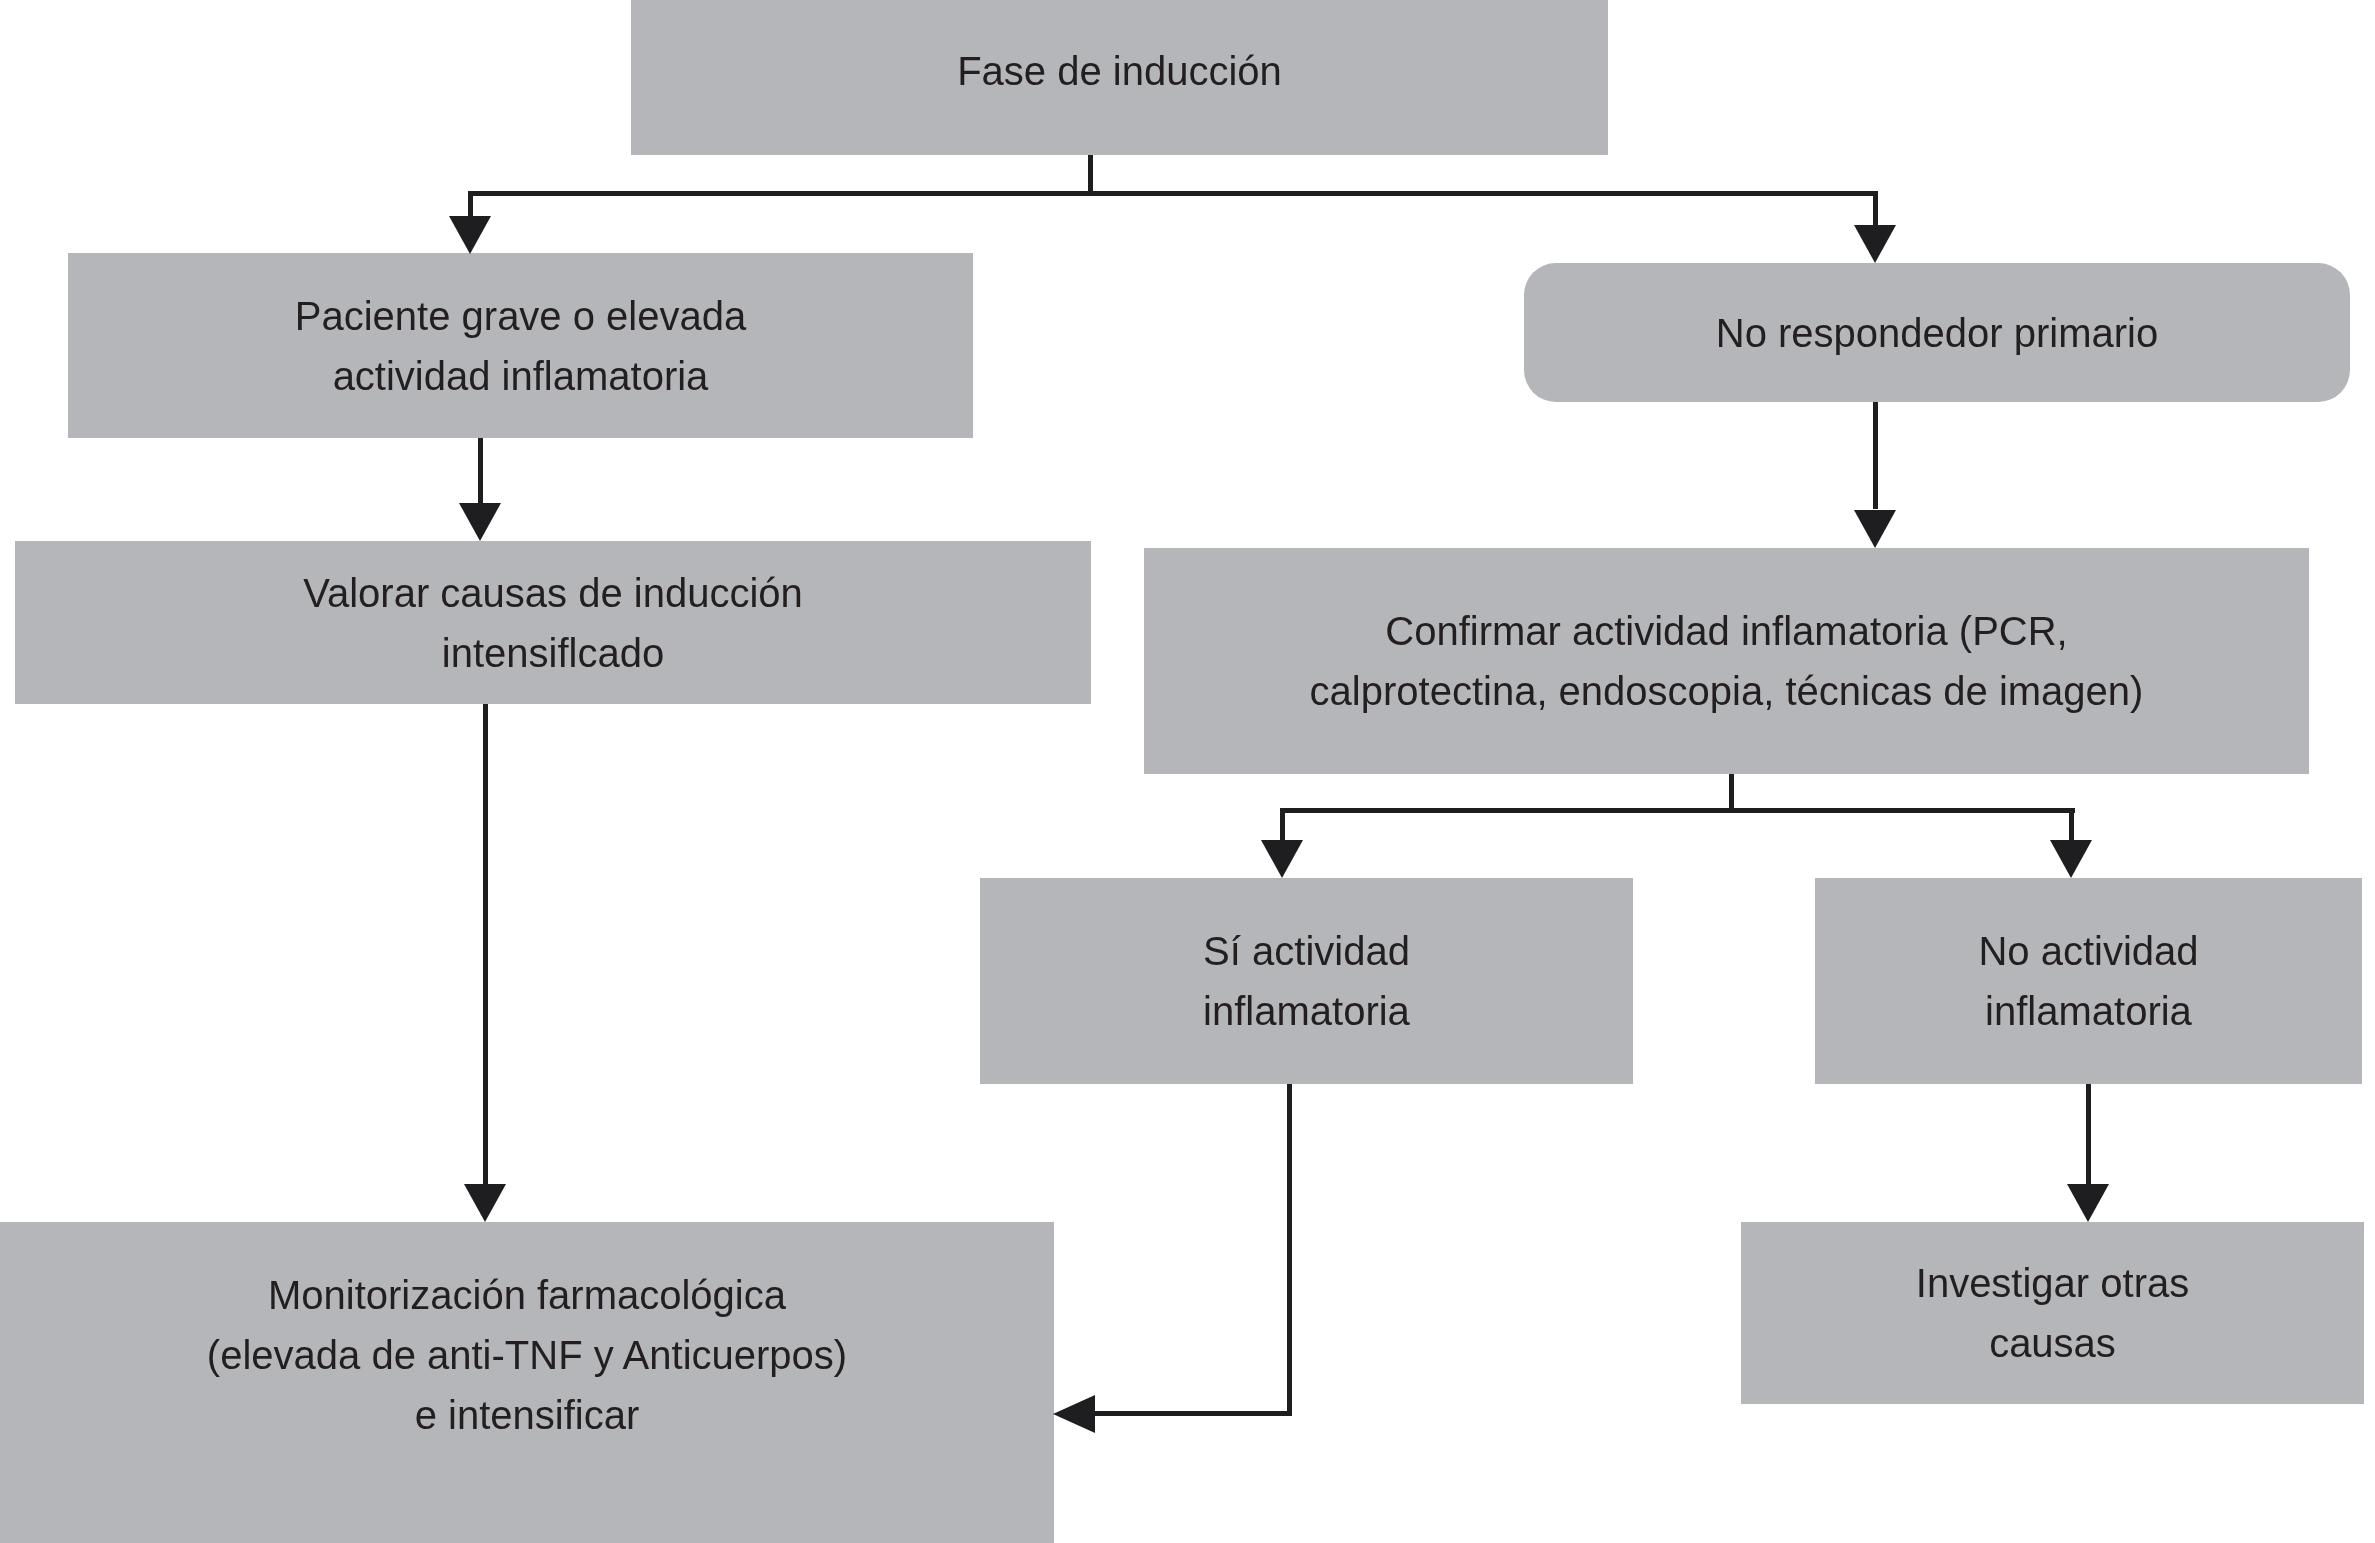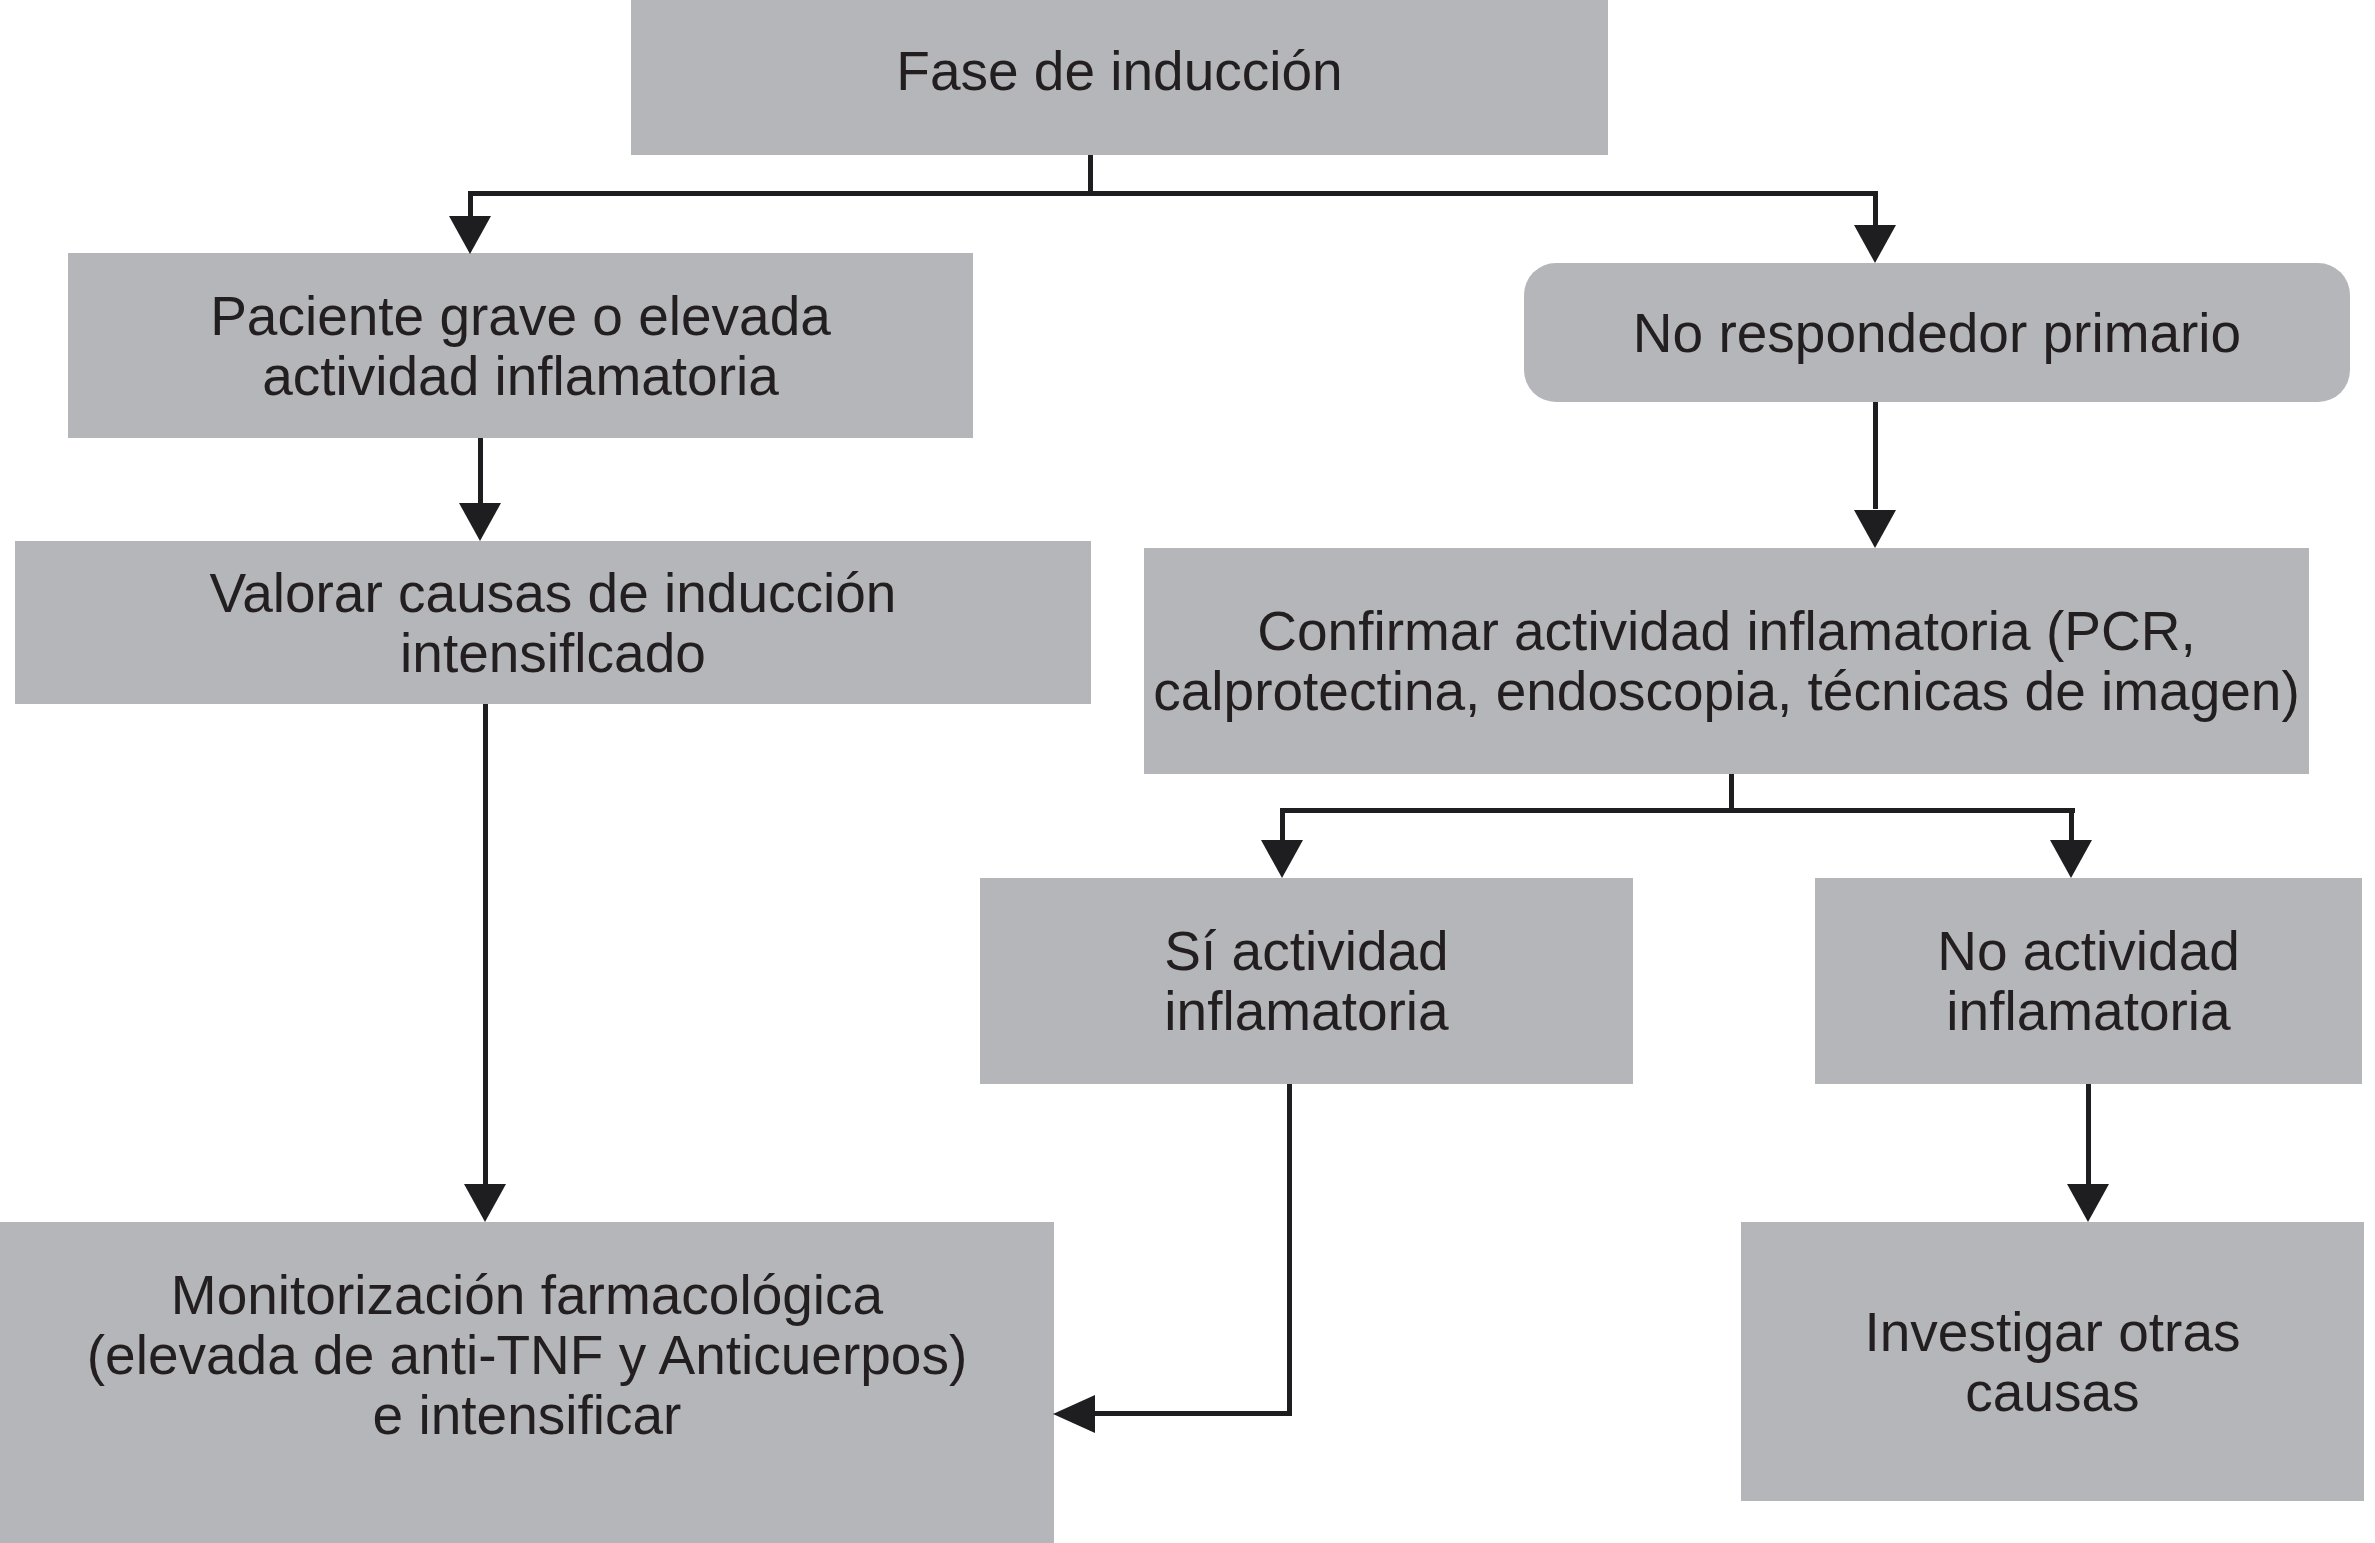--- a/index.html
+++ b/index.html
@@ -16,21 +16,21 @@
   }
   .canvas{
     position:relative;width:2376px;height:1544px;background:var(--bg);
   }
   .box{
     position:absolute;
     background:var(--box-fill);
     display:flex;align-items:center;justify-content:center;
     text-align:center;
     color:var(--text);
-    font-size:55px;
+    font-size:40px;
     line-height:60px;
     box-sizing:border-box;
   }
   .box-label{
     white-space:pre-line;
     display:block;
   }
   .line{
     position:absolute;
     background:var(--line);
@@ -85,21 +85,21 @@
     <span class="box-label">No actividad
 inflamatoria</span>
   </div>
 
   <div class="box" style="left:0;top:1222px;width:1054px;height:321px;padding-bottom:55px;">
     <span class="box-label">Monitorización farmacológica
 (elevada de anti-TNF y Anticuerpos)
 e intensificar</span>
   </div>
 
-  <div class="box" style="left:1741px;top:1222px;width:623px;height:279px;">
+  <div class="box" style="left:1741px;top:1222px;width:623px;height:182px;">
     <span class="box-label">Investigar otras
 causas</span>
   </div>
 
   <div class="line" style="left:1088px;top:155px;width:4.8px;height:41px;"></div>
   <div class="line" style="left:468px;top:191px;width:1410px;height:4.8px;"></div>
   <div class="line" style="left:468px;top:191px;width:4.8px;height:28.5px;"></div>
   <div class="arrow-down" style="left:449px;top:216px;"></div>
   <div class="line" style="left:1873px;top:191px;width:4.8px;height:38px;"></div>
   <div class="arrow-down" style="left:1854px;top:225px;"></div>

